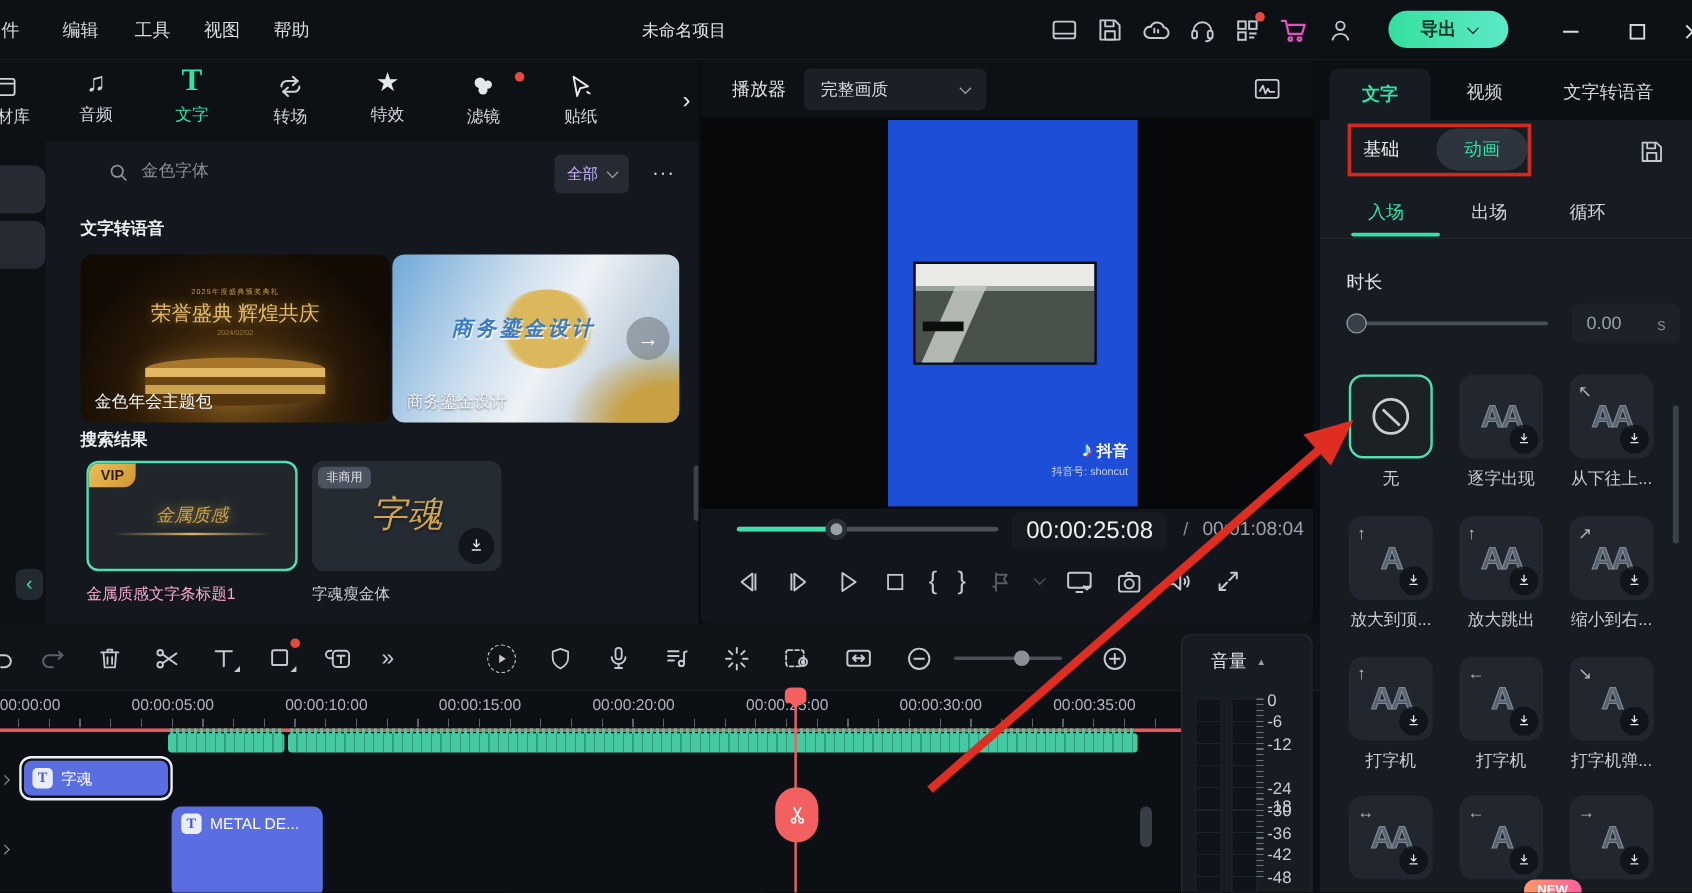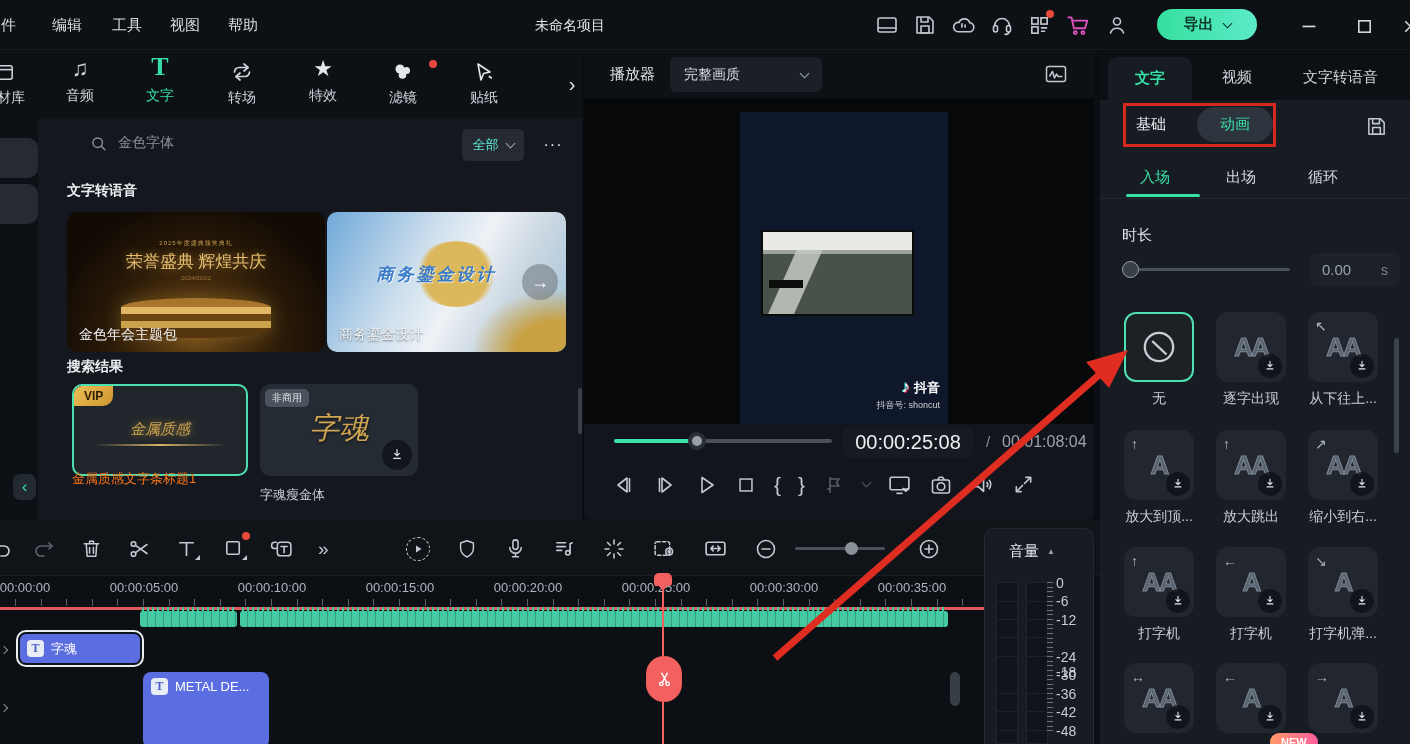--- a/index.html
+++ b/index.html
@@ -193,21 +193,21 @@
   <div class="a panel" style="left:38px;top:118px;width:544px;height:402px;overflow:hidden">
 
     <span class="a ib" style="left:50px;top:15px;width:20px;height:20px;color:#8a919c">
         <svg viewBox="0 0 24 24" width="19" height="19" fill="none" stroke="currentColor" stroke-width="1.8" stroke-linecap="round">
           <circle cx="11" cy="11" r="6"></circle>
           <path d="M15.6 15.6L20 20"></path>
         </svg>
       </span>
     <input class="a" style="left: 80px; top: 11px; width: 300px; height: 28px; background: transparent; border: none; outline: none; color: rgb(138, 145, 156); font-size: 14px; font-family: inherit;" value="金色字体">
     <div class="a r" style="left:424px;top:11px;width:62px;height:32px;background:#262b33;border-radius:5px;justify-content:center;gap:8px;cursor:pointer">
-      <span style="font-size:13px;color:#5eead4">全部</span>
+      <span style="font-size:13px;color:#c4b5fd">全部</span>
       <span class="cv" style="color:#9aa2ac;margin-bottom:3px"></span>
     </div>
     <div class="a ib" style="left:500px;top:13px;width:30px;height:28px;color:#e4e7eb;font-size:16px;letter-spacing:1px">
         <span>···</span>
       </div>
 
     <div class="a" style="left:29px;top:64px;font-size:14px;font-weight:bold;color:#eceff2">文字转语音</div>
 
     <div class="card" style="left:29px;top:94px;width:258px;height:140px;background:radial-gradient(ellipse at 50% 88%,#6b4716 0%,#2a1a08 48%,#120b04 78%)">
       <div style="position:absolute;left:0;right:0;top:27px;text-align:center;font-size:6px;color:#c9a050;letter-spacing:1px">2025年度盛典颁奖典礼</div>
@@ -227,21 +227,21 @@
       <div style="position:absolute;left:12px;bottom:8px;font-size:14px;color:#f2f4f6;text-shadow:0 1px 2px rgba(0,0,0,.5)">商务鎏金设计</div>
     </div>
 
     <div class="a" style="left:29px;top:240px;font-size:14px;font-weight:bold;color:#eceff2">搜索结果</div>
 
     <div class="card" style="left:34px;top:266px;width:176px;height:92px;background:#20262c;border:2px solid #4ee0b0">
       <div style="position:absolute;left:0;right:0;top:34px;text-align:center;font-size:15px;font-style:italic;color:#caa24f;text-shadow:0 0 9px rgba(190,150,60,.8);font-family:'Liberation Serif','DejaVu Serif',serif">金属质感</div>
       <div style="position:absolute;left:20px;right:20px;top:58px;height:2px;background:linear-gradient(90deg,transparent,#d8b468,transparent)"></div>
       <div style="position:absolute;left:0;top:0;padding:3px 10px;background:linear-gradient(135deg,#edbf58,#cf9630);border-radius:8px 0 10px 0;font-size:12px;font-weight:bold;color:#2a1d05">VIP</div>
     </div>
-    <div style="position:absolute;left:34px;top:352px;font-size:13px;color:#f97316;white-space:nowrap">金属质感文字条标题1</div>
+    <div style="position:absolute;left:34px;top:368px;font-size:13px;color:#f9a8d4;white-space:nowrap">金属质感文字条标题1</div>
 
     <div class="card" style="left:222px;top:266px;width:158px;height:92px;background:#252b32">
       <div style="position:absolute;left:0;right:0;top:24px;text-align:center;font-size:30px;font-style:italic;color:#cfa452;text-shadow:0 1px 3px rgba(0,0,0,.6);font-family:'Liberation Serif','DejaVu Serif',serif">字魂</div>
       <div style="position:absolute;left:5px;top:5px;padding:2px 7px;background:rgba(90,98,110,.75);border-radius:5px;font-size:10px;color:#e6e9ec">非商用</div>
       <div class="dl" style="width:30px;height:30px;right:6px;bottom:6px">
           <svg viewBox="0 0 24 24" width="16" height="16" fill="none" stroke="currentColor" stroke-width="1.8" stroke-linecap="round" stroke-linejoin="round">
             <path d="M12 4v9M8.5 9.5L12 13l3.5-3.5"></path>
             <path d="M7 17h10"></path>
           </svg>
         </div>
@@ -258,21 +258,21 @@
     <span class="cv" style="color:#9aa2ac;margin-bottom:3px"></span>
   </div>
   <div class="a ib" style="left:1040px;top:59px;width:32px;height:30px">
       <svg viewBox="0 0 24 24" width="26" height="24" fill="none" stroke="#c3c9d0" stroke-width="1.5" stroke-linejoin="round">
         <rect x="2.5" y="4.5" width="19" height="15" rx="2"></rect>
         <path d="M5.5 14.5l3-5 2 6.5 2-4 1.5 2.5h4.5"></path>
       </svg>
     </div>
 
   <div class="a" style="left:584px;top:98px;width:510px;height:326px;background:#060809;overflow:hidden">
-    <div style="position:absolute;left:156px;top:14px;width:208px;height:322px;background:#0f172a">
+    <div style="position:absolute;left:156px;top:2px;width:208px;height:322px;background:#1d4ed8">
       <div style="position:absolute;left:21px;top:118px;width:153px;height:86px;background:linear-gradient(180deg,#e9eae6 0 22%,#9aa49b 22% 27%,#49524a 27% 100%);border:2px solid #0a0c0a;overflow:hidden">
         <div style="position:absolute;left:18px;top:18px;width:26px;height:70px;background:#c4c9c2;transform:skewX(-24deg);opacity:.85"></div>
         <div style="position:absolute;left:6px;top:48px;width:34px;height:8px;background:#0c0e0c"></div>
       </div>
       <div style="position:absolute;right:8px;bottom:22px;text-align:right">
         <span style="font-size:17px;color:#fff;text-shadow:-1px 0 #25f4ee,1px 1px #fe2c55">♪</span>
         <span style="font-size:13px;font-weight:bold;color:#fff">抖音</span>
         <div style="font-size:9px;color:#cfd2d6;margin-top:2px">抖音号: shoncut</div>
       </div>
     </div>

